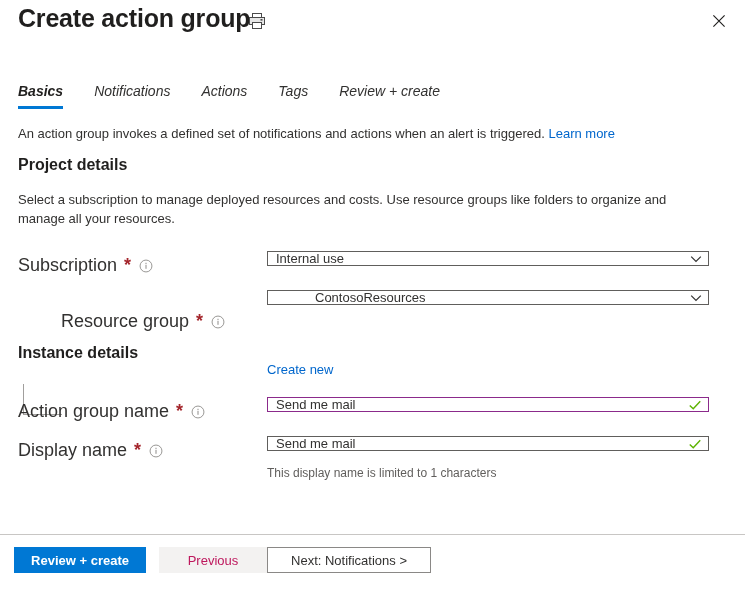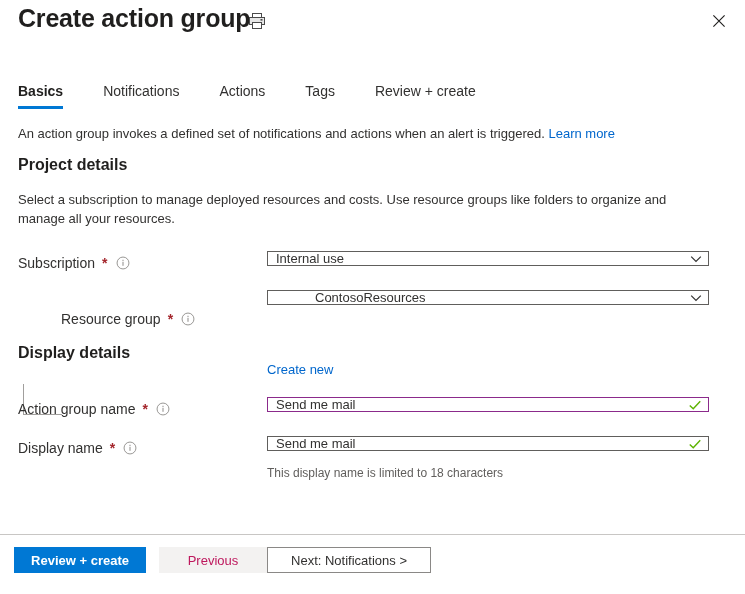--- a/index.html
+++ b/index.html
@@ -52,21 +52,22 @@
     color: #201f1e;
   }
 
   
   .tabs {
     position: absolute;
     left: 18px;
     top: 82px;
     display: flex;
     align-items: center;
-    gap: 16px;
+    gap: 7px;
+    font-style: italic;
   }
   .tab {
     position: relative;
     padding: 0 12px 9px 12px;
     font-size: 14px;
     color: #323130;
     cursor: pointer;
     white-space: nowrap;
     line-height: 18px;
   }
@@ -124,21 +125,21 @@
     top: 72px;
     width: 692px;
     font-size: 13px;
     line-height: 19px;
     color: #323130;
   }
 
   
   .field-label {
     position: absolute;
-    font-size: 14px;
+    font-size: 18px;
     color: #323130;
     display: flex;
     align-items: center;
     gap: 5px;
     white-space: nowrap;
   }
   .req { color: #a4262c; font-weight: 700; margin-left: 2px; }
 
   .info-icon {
     display: inline-flex;
@@ -329,21 +330,21 @@
     </span>
   </div>
   <div class="control" style="top:172px;padding-left:47px;">
     <span class="value">ContosoResources</span>
     <svg class="chev" viewBox="0 0 12 12" aria-hidden="true">
       <path d="M1.2 3.6 L6 8.4 L10.8 3.6" fill="none" stroke="#323130" stroke-width="1.2"></path>
     </svg>
   </div>
   <a class="sub-link link" style="top:200px;">Create new</a>
 
-  <div class="section-head" id="instance-details-head">Display details</div>
+  <div class="section-head" id="instance-details-head">Instance details</div>
 
   <div class="field-label" style="top:283px; left:18px;">
     <span>Action group name</span>
     <span class="req">*</span>
     <span class="info-icon">
       <svg viewBox="0 0 16 16" width="14" height="14" aria-hidden="true">
         <circle cx="8" cy="8" r="6.8" fill="none" stroke="#8a8886" stroke-width="1"></circle>
         <rect x="7.45" y="6.6" width="1.1" height="4.6" fill="#8a8886"></rect>
         <rect x="7.45" y="4.3" width="1.1" height="1.4" fill="#8a8886"></rect>
       </svg>
@@ -366,21 +367,21 @@
         <rect x="7.45" y="4.3" width="1.1" height="1.4" fill="#8a8886"></rect>
       </svg>
     </span>
   </div>
   <div class="control" style="top:318px;">
     <span class="value">Send me mail</span>
     <svg class="check" viewBox="0 0 16 16" aria-hidden="true">
       <path d="M2 8.6 L6 12.4 L14 3.8" fill="none" stroke="#5db300" stroke-width="1.6"></path>
     </svg>
   </div>
-  <div class="hint" style="top:348px;">This display name is limited to 18 characters</div>
+  <div class="hint" style="top:348px;">This display name is limited to 1 characters</div>
 
 </div>
 
 <div class="footer-divider"></div>
 <div class="footer">
   <div class="btn btn-primary">Review + create</div>
   <div class="btn btn-disabled">Previous</div>
   <div class="btn btn-default">Next: Notifications &gt;</div>
 </div>
 

